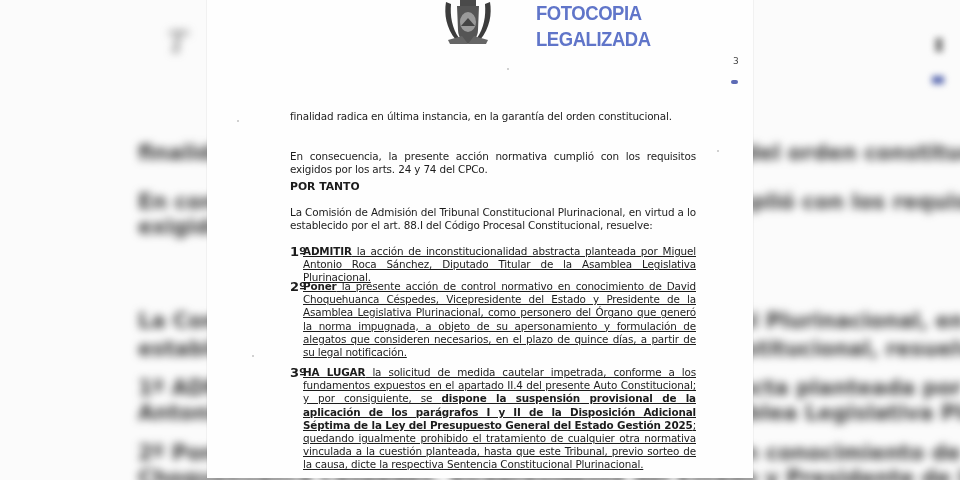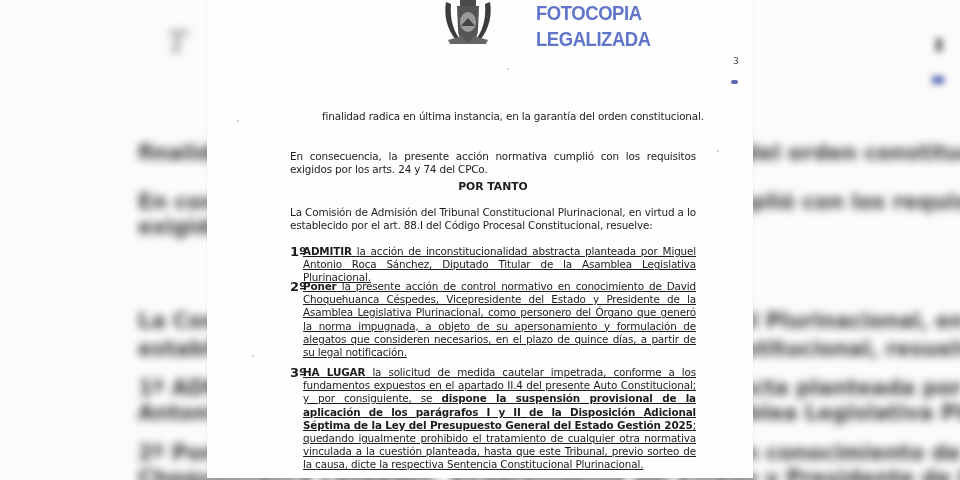--- a/index.html
+++ b/index.html
@@ -129,28 +129,27 @@
       position: absolute;
       left: 83px;
       width: 406px;
       font-family: "DejaVu Sans", sans-serif;
       font-size: 10.4px;
       line-height: 13.2px;
       color: #1c1c1c;
       text-align: justify;
       letter-spacing: -0.15px;
     }
-    .p-final { top: 110px; text-align: left; margin-left: 32px; }
+    .p-final { top: 110px; text-align: left; }
     .p-conse { top: 141px; margin-top: 9px; }
     .heading {
       position: absolute;
       left: 83px;
       width: 406px;
       top: 180px;
-      text-align: center;
       font-weight: bold;
       font-size: 10.8px;
       color: #1c1c1c;
     }
     .p-comision { top: 206px; }
     .item {
       position: absolute;
       left: 83px;
       width: 406px;
       font-size: 10.4px;

